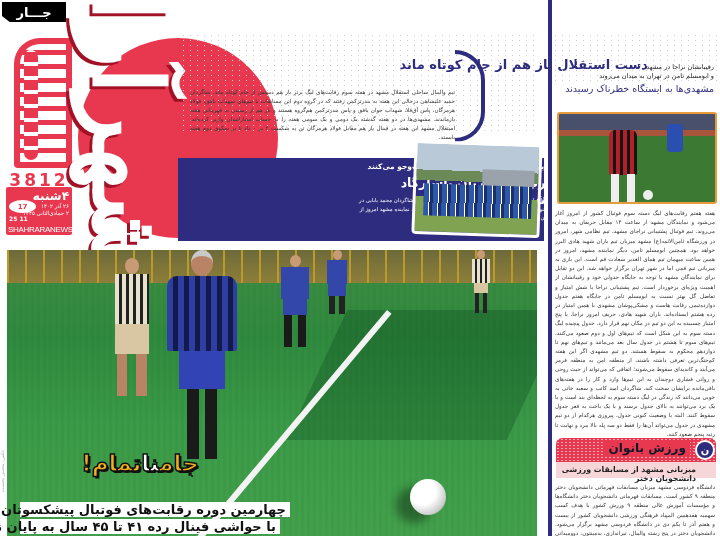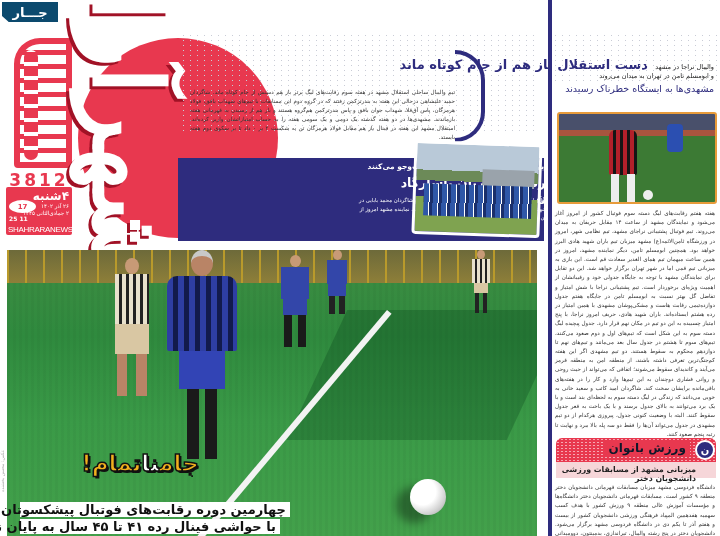--- a/index.html
+++ b/index.html
@@ -7,22 +7,22 @@
   body { position: relative; font-family: "DejaVu Sans", sans-serif; direction: rtl; }
 
   .dots {
     background-image: radial-gradient(circle, #c9ccd6 0.8px, transparent 1px);
     background-size: 7px 5px;
   }
 
   
   #masthead { position: absolute; left: 0; top: 0; width: 180px; height: 250px; }
   #tag-jaar {
-    position: absolute; left: 2px; top: 2px; width: 56px; height: 20px;
-    background: #0c4a6e; color: #fff; font-weight: bold; font-size: 13px;
+    position: absolute; left: 2px; top: 2px; width: 64px; height: 20px;
+    background: #000000; color: #fff; font-weight: bold; font-size: 13px;
     display: flex; align-items: center; justify-content: center;
     clip-path: polygon(0 0, 100% 0, 100% 100%, 12% 100%, 0 70%);
   }
   #red-disc {
     position: absolute; left: 78px; top: 38px; width: 200px; height: 200px;
     border-radius: 50%; background: #e8384f;
   }
   #logo-calli {
     position: absolute; left: 72px; top: 25px; width: 110px; height: 215px;
     color: #fff; font-family: "DejaVu Serif", serif; font-weight: bold;
@@ -310,21 +310,21 @@
 </div>
 <div id="photo-credit">عکس: محسن بخشنده</div>
 
 <div id="main-title"><span>جام</span><span class="mid">نا</span><span>تمام!</span></div>
 <div id="main-subhead-1" class="subhead-bar">چهارمین دوره رقابت‌های فوتبال پیشکسوتان مشهد</div>
 <div id="main-subhead-2" class="subhead-bar">با حواشی فینال رده ۴۱ تا ۴۵ سال به پایان نرسید</div>
 
 <div id="right-divider"></div>
 <div id="right-dots" class="dots"></div>
 <div id="right-kicker">
-  <div>والیبال نراجا در مشهد</div>
+  <div>رقیبانشان نراجا در مشهد</div>
   <div>و ابومسلم تامن در تهران به میدان می‌روند</div>
 </div>
 <div id="right-headline">مشهدی‌ها به ایستگاه خطرناک رسیدند</div>
 <div id="right-photo">
   <div class="p1"></div>
   <div class="p1l"></div>
   <div class="p2"></div>
   <div class="ball"></div>
 </div>
 <div id="right-body">هفته هفتم رقابت‌های لیگ دسته سوم فوتبال کشور از امروز آغاز می‌شود و نمایندگان مشهد از ساعت ۱۴ مقابل حریفان به میدان می‌روند. تیم فوتبال پشتیبانی نراجای مشهد، تیم نظامی شهر، امروز در ورزشگاه ثامن‌الائمه(ع) مشهد میزبان تیم باران شهید هادی البرز خواهد بود. همچنین ابومسلم تامن، دیگر نماینده مشهد، امروز در همین ساعت میهمان تیم همای الغدیر سعادت قم است. این بازی به میزبانی تیم قمی اما در شهر تهران برگزار خواهد شد. این دو تقابل برای نمایندگان مشهد با توجه به جایگاه جدولی خود و رقیبانشان از اهمیت ویژه‌ای برخوردار است. تیم پشتیبانی نراجا با شش امتیاز و تفاضل گل بهتر نسبت به ابومسلم تامن در جایگاه هفتم جدول دوازده‌تیمی رقابت هاست و مشکی‌پوشان مشهدی با همین امتیاز در رده هشتم ایستاده‌اند. باران شهید هادی، حریف امروز نراجا، با پنج امتیاز چسبیده به این دو تیم در مکان نهم قرار دارد. جدول پیچیده لیگ دسته سوم به این شکل است که تیم‌های اول و دوم صعود می‌کنند، تیم‌های سوم تا هشتم در جدول سال بعد می‌مانند و تیم‌های نهم تا دوازدهم محکوم به سقوط هستند. دو تیم مشهدی اگر این هفته کم‌جنگ‌ترین تعرفی داشته باشند، از منطقه امن به منطقه قرمز می‌آیند و کاندیدای سقوط می‌شوند؛ اتفاقی که می‌تواند از حیث روحی و روانی فشاری دوچندان به این تیم‌ها وارد و کار را در هفته‌های باقی‌مانده برایشان سخت کند. شاگردان امید کاتب و سعید خانی به خوبی می‌دانند که زندگی در لیگ دسته سوم به لحظه‌ای بند است و با یک برد می‌توانند به بالای جدول برسند و با یک باخت به قعر جدول سقوط کنند. البته با وضعیت کنونی جدول، پیروزی هرکدام از دو تیم مشهدی در جدول می‌تواند آن‌ها را فقط دو سه پله بالا ببرد و نهایت تا رتبه پنجم صعود کنند.</div>

